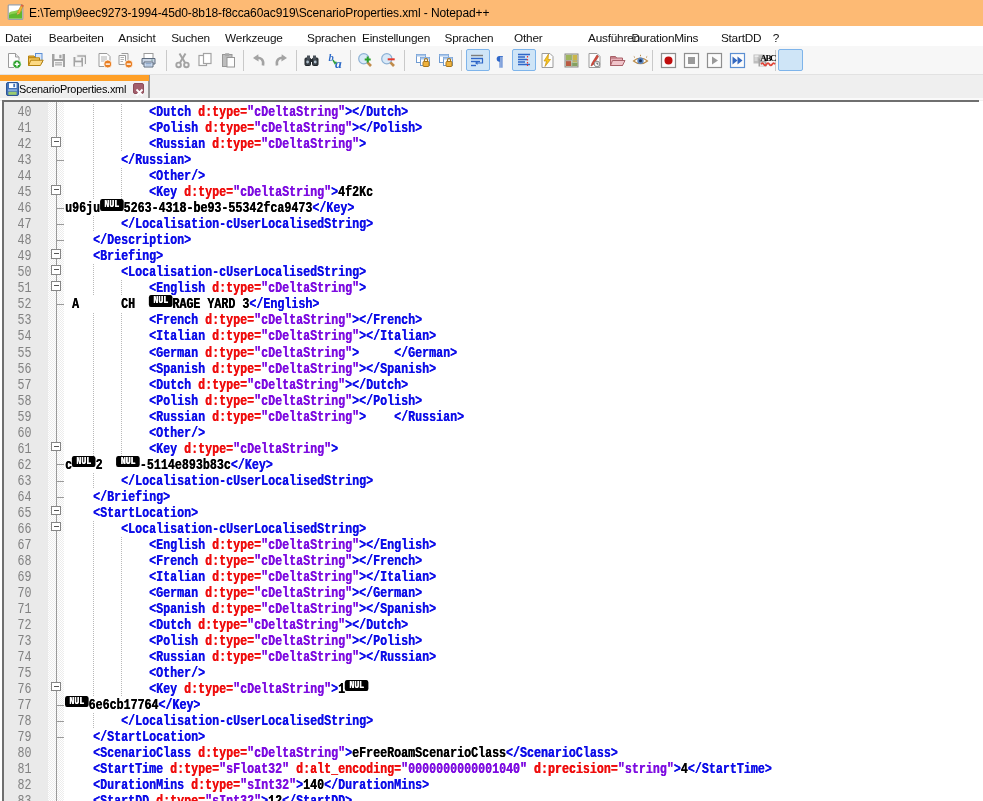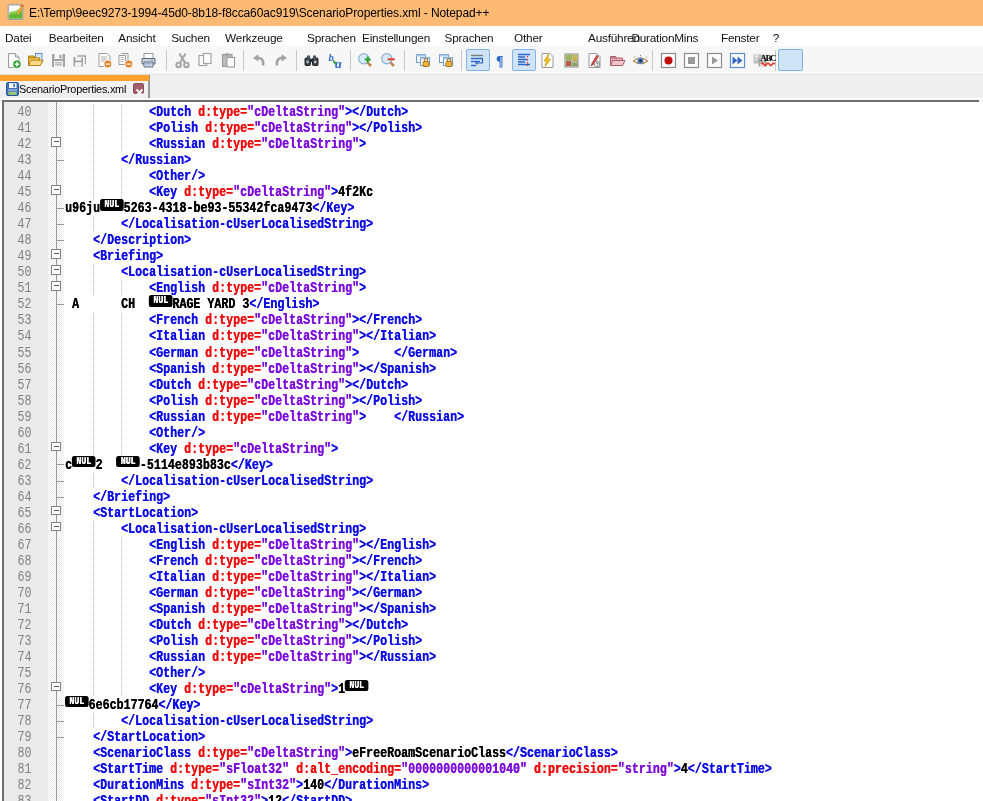--- a/index.html
+++ b/index.html
@@ -53,21 +53,21 @@
 <span class="mi" style="left:48.8px">Bearbeiten</span>
 <span class="mi" style="left:118.3px">Ansicht</span>
 <span class="mi" style="left:171.2px">Suchen</span>
 <span class="mi" style="left:225.1px">Werkzeuge</span>
 <span class="mi" style="left:307px">Sprachen</span>
 <span class="mi" style="left:362px">Einstellungen</span>
 <span class="mi" style="left:444.6px">Sprachen</span>
 <span class="mi" style="left:514.1px">Other</span>
 <span class="mi" style="left:588px">Ausführen</span>
 <span class="mi" style="left:631.4px">DurationMins</span>
-<span class="mi" style="left:720.9px">Fenster</span>
+<span class="mi" style="left:720.9px">StartDD</span>
 <span class="mi" style="left:772.8px">?</span>
 </div>
 <div id="toolbar">
 <div class="tbhl" style="left:465.8px;width:24px"></div>
 <div class="tbhl" style="left:512.4px;width:24px"></div>
 <div class="tbhl" style="left:778.1px;width:24.7px"></div>
 <div class="tbsep" style="left:166px"></div>
 <div class="tbsep" style="left:242.9px"></div>
 <div class="tbsep" style="left:296.2px"></div>
 <div class="tbsep" style="left:349.9px"></div>

